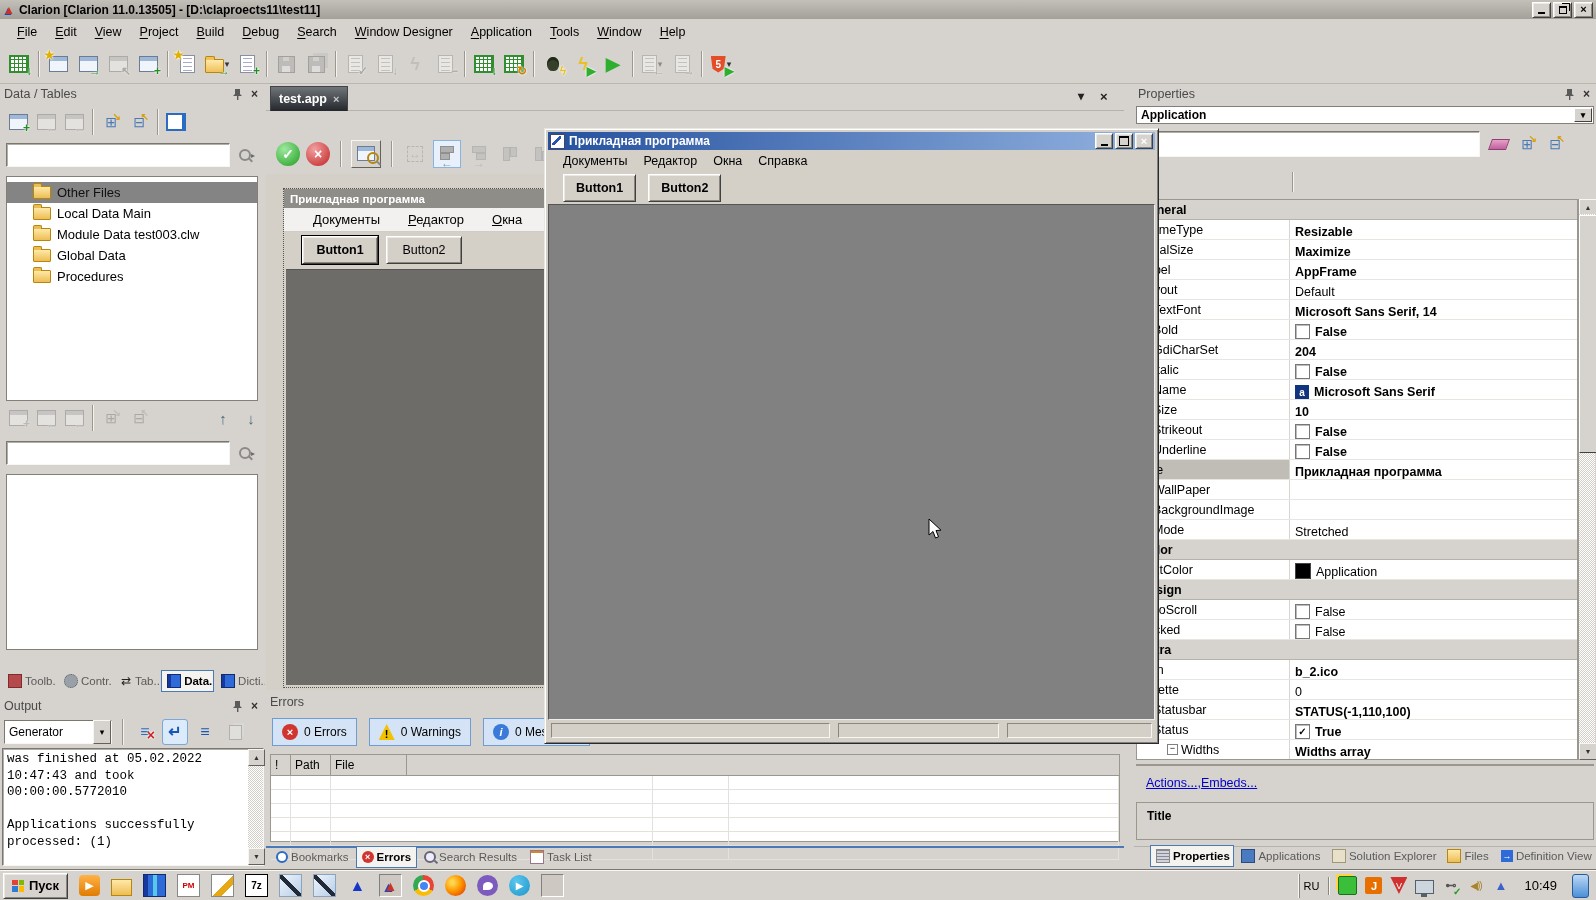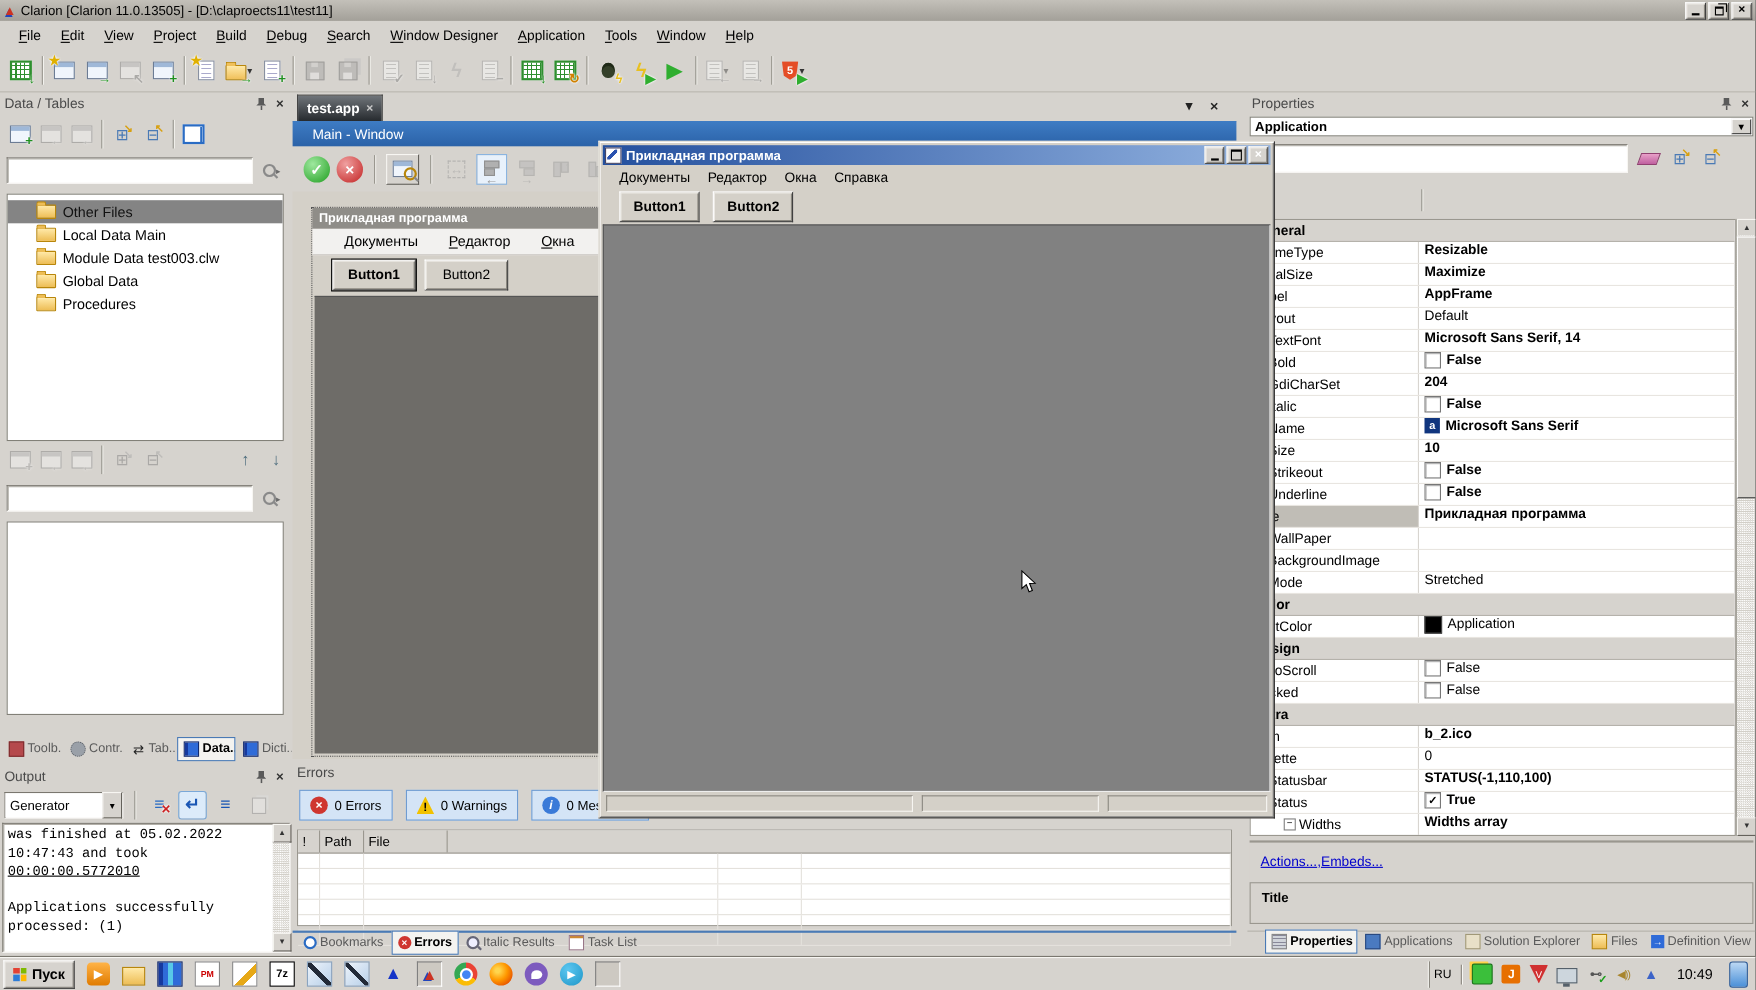--- a/index.html
+++ b/index.html
@@ -7,21 +7,21 @@
     font-family:"Liberation Sans",sans-serif;font-size:12px;color:#000;overflow:hidden;user-select:none}
   .abs{position:absolute}
   
   .out{border:1px solid;border-color:#f7f6f2 #64615b #64615b #f7f6f2}
   .out2{border:1px solid;border-color:#fff #404040 #404040 #fff;box-shadow:inset 1px 1px 0 #ece9e4,inset -1px -1px 0 #8a877f}
   .white-in{background:#fff;border:1px solid;border-color:#7a776f #f7f6f2 #f7f6f2 #7a776f;box-shadow:inset 1px 1px 0 #b2afa8}
   
   .titlebar{left:0;top:0;width:1596px;height:19px;background:linear-gradient(#c3c0b9,#a3a099);
     display:flex;align-items:center;padding:0 3px;box-sizing:border-box}
   .app-logo{color:#cc3322;text-shadow:-1px 1px 0 #2244bb;font-size:12px;line-height:1;margin-right:4px}
-  .ttext{font-weight:normal;font-size:12px;flex:1;white-space:nowrap;overflow:hidden}
+  .ttext{font-weight:bold;font-size:12px;flex:1;white-space:nowrap;overflow:hidden}
   .winbtns{display:flex;gap:2px}
   .cbtn{width:17px;height:14px;background:#d6d3ce;border:1px solid;border-color:#fff #404040 #404040 #fff;
     box-shadow:inset 1px 1px 0 #ece9e4,inset -1px -1px 0 #8a877f;display:flex;align-items:center;justify-content:center;
     font-size:10px;font-weight:bold;line-height:1}
   .g-min{width:7px;height:2px;background:#000;margin-top:7px}
   .g-max{width:8px;height:7px;border:1px solid #000;border-top-width:2px}
   .g-restore{width:6px;height:5px;border:1px solid #000;border-top-width:2px;box-shadow:2px -2px 0 -0px #d6d3ce,3px -3px 0 0px #000}
   .g-x{font-size:11px;font-weight:bold;line-height:1}
   
   .menubar{left:0;top:19px;width:1596px;height:26px;display:flex;align-items:center;padding-left:8px;box-sizing:border-box}
@@ -147,21 +147,21 @@
   .psel .ca{position:absolute;right:1px;top:1px;bottom:1px;width:16px;background:#d6d3ce;border:1px solid;border-color:#fff #404040 #404040 #fff;
     display:flex;align-items:center;justify-content:center;font-size:9px}
   .eraser{width:16px;height:9px;background:linear-gradient(#e8a0c8,#c060a0);transform:skewX(-20deg);border:1px solid #904070}
   .exp-ic{position:relative;width:18px;height:18px;display:flex;align-items:center;justify-content:center;color:#4a7ab5;font-size:14px}
   .exp-ic .gold{position:absolute;right:-1px;top:-2px;color:#d8a010;font-size:10px;font-weight:bold}
   #pgrid{position:absolute;left:2px;top:115px;width:442px;height:561px;background:#fff;border:1px solid #9a978f;box-sizing:border-box;overflow:hidden}
   .psec{height:19px;background:#d6d3ce;border-bottom:1px solid #b5b2ab;font-weight:bold;display:flex;align-items:center;padding-left:3px;font-size:12.5px}
   .prow{height:19px;display:flex;border-bottom:1px solid #e8e5e0;font-size:12.5px;align-items:stretch}
   .pname{width:153px;border-right:1px solid #d8d5d0;display:flex;align-items:center;gap:3px;white-space:nowrap;overflow:hidden;box-sizing:border-box}
   .pname.sel{background:#c0bdb6}
-  .pval{flex:1;display:flex;align-items:flex-start;gap:5px;padding-left:5px;white-space:nowrap;overflow:hidden}
+  .pval{flex:1;display:flex;align-items:flex-end;gap:5px;padding-left:5px;white-space:nowrap;overflow:hidden}
   .pval.b{font-weight:bold}
   .cbx{width:13px;height:13px;background:#fff;border:1px solid #777;box-shadow:inset 1px 1px 0 #bbb;
     display:flex;align-items:center;justify-content:center;font-size:10px;font-weight:bold;flex:none}
   .swf{width:14px;height:14px;background:#10357e;color:#fff;font-size:10px;font-weight:bold;display:flex;align-items:center;justify-content:center;flex:none}
   .swb{width:14px;height:14px;background:#000;border:1px solid #444;flex:none}
   .pexp{width:9px;height:9px;border:1px solid #808080;background:#fff;font-size:9px;line-height:7px;text-align:center;flex:none}
   #pg-scroll{position:absolute;right:1px;top:115px;width:17px;height:561px;border-left:1px solid #9a978f;box-sizing:border-box}
   .pg-thumb{position:absolute;left:0;top:16px;width:16px;height:236px;background:#d6d3ce;border:1px solid;border-color:#fff #404040 #404040 #fff}
   #plinks{position:absolute;left:2px;top:680px;right:2px;height:34px;border-top:2px solid #9a978f;display:flex;align-items:center;padding-left:10px;background:#d6d3ce}
   #plinks a{color:#0000cc;text-decoration:underline;font-size:12.5px}
@@ -518,41 +518,38 @@
         <span class="glyph" style="color:#1a56b4;font-size:16px;font-weight:bold">↵</span>
       </span>
       <span class="tbicon" style="width:24px;height:24px">
         <span class="glyph" style="color:#1a56b4;font-size:16px;font-weight:bold">≡</span>
       </span>
       <span class="tbicon dim" style="width:24px;height:24px">
         <span style="width:11px;height:13px;background:#eee;border:1px solid #888;box-shadow:3px -3px 0 -1px #ddd"></span>
       </span>
     </div>
     <div class="abs white-in" style="left:2px;top:52px;width:260px;height:116px;display:flex">
-      <div class="outtext" id="out-lines" style="flex:1"><div style="min-height: 16.5px;">was finished at 05.02.2022</div><div style="min-height: 16.5px;">10:47:43 and took</div><div style="min-height: 16.5px; text-decoration: underline;">00:00:00.5772010</div><div style="min-height: 16.5px;"></div><div style="min-height: 16.5px;">Applications successfully</div><div style="min-height: 16.5px;">processed: (1)</div></div>
+      <div class="outtext" id="out-lines" style="flex:1"><div style="min-height: 16.5px;">was finished at 05.02.2022</div><div style="min-height: 16.5px;">10:47:43 and took</div><div style="min-height: 16.5px;">00:00:00.5772010</div><div style="min-height: 16.5px;"></div><div style="min-height: 16.5px;">Applications successfully</div><div style="min-height: 16.5px;">processed: (1)</div></div>
       <div style="width:15px;display:flex;flex-direction:column">
         <span class="sbtn out">▲</span>
         <span class="sb-track" style="flex:1"></span>
         <span class="sbtn out">▼</span>
       </div>
     </div>
   </div>
 
   <div class="abs" id="doc-strip">
     <span class="doc-tab">
       <span>test.app</span>
       <span class="tx">×</span>
     </span>
     <span class="strip-ctl" style="left:812px">▾</span>
     <span class="strip-ctl" style="left:834px;font-size:13px">×</span>
   </div>
 
-  <div class="abs" id="des-title">
-    <span>Main - Window</span>
-  </div>
   <div class="abs" id="des-tb">
     <span class="circ ok">
         <span>✓</span>
       </span>
     <span class="circ bad">
         <span>×</span>
       </span>
     <span class="tbsep"></span>
     <span class="prevbtn out">
       <span class="shape-window" style="width:16px;height:13px"></span>
@@ -683,21 +680,21 @@
         <span class="stab">
           <span class="mini-ic ic-bookmark"></span>
           <span style="">Bookmarks</span>
         </span>
         <span class="stab active">
           <span class="mini-ic ic-error">×</span>
           <span style="font-weight: bold;">Errors</span>
         </span>
         <span class="stab">
           <span class="mini-ic ic-search"></span>
-          <span style="">Italic Results</span>
+          <span style="">Search Results</span>
         </span>
         <span class="stab">
           <span class="mini-ic ic-task"></span>
           <span style="">Task List</span>
         </span>
       </div>
   </div>
 
   <div class="abs" id="props">
     <div class="pad-head">

